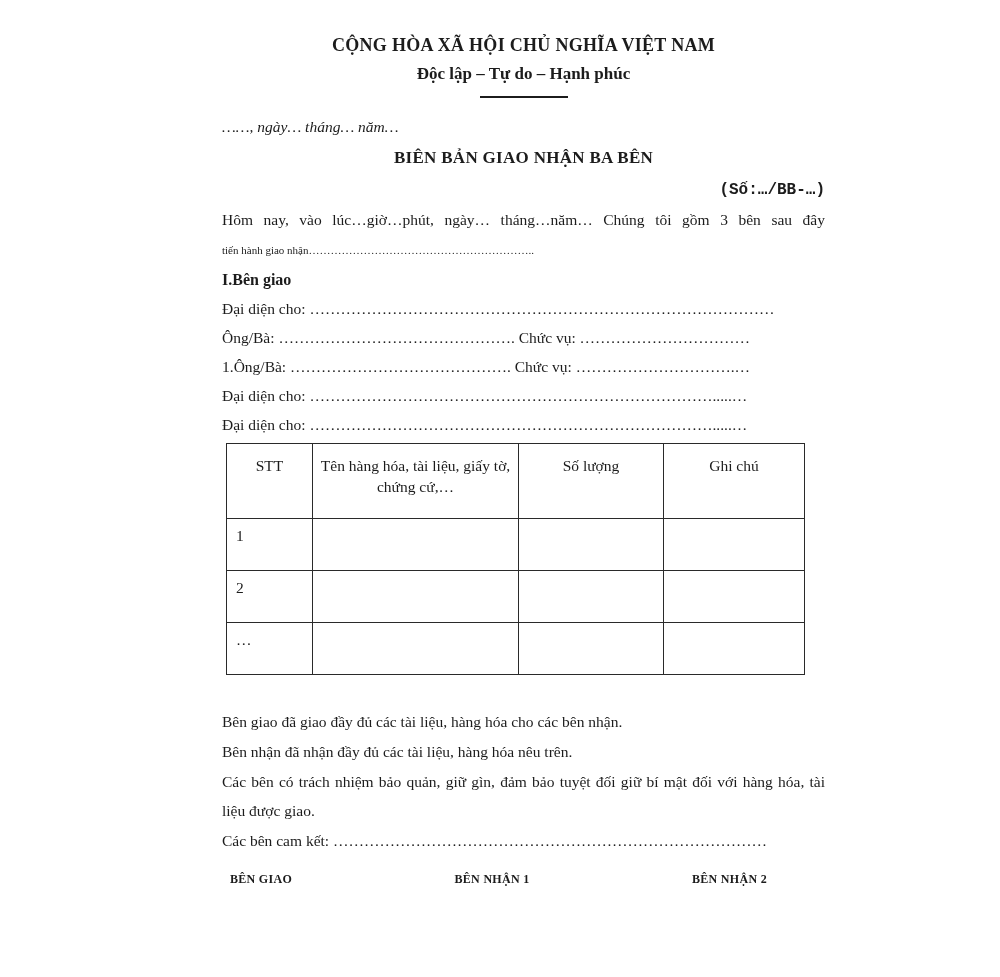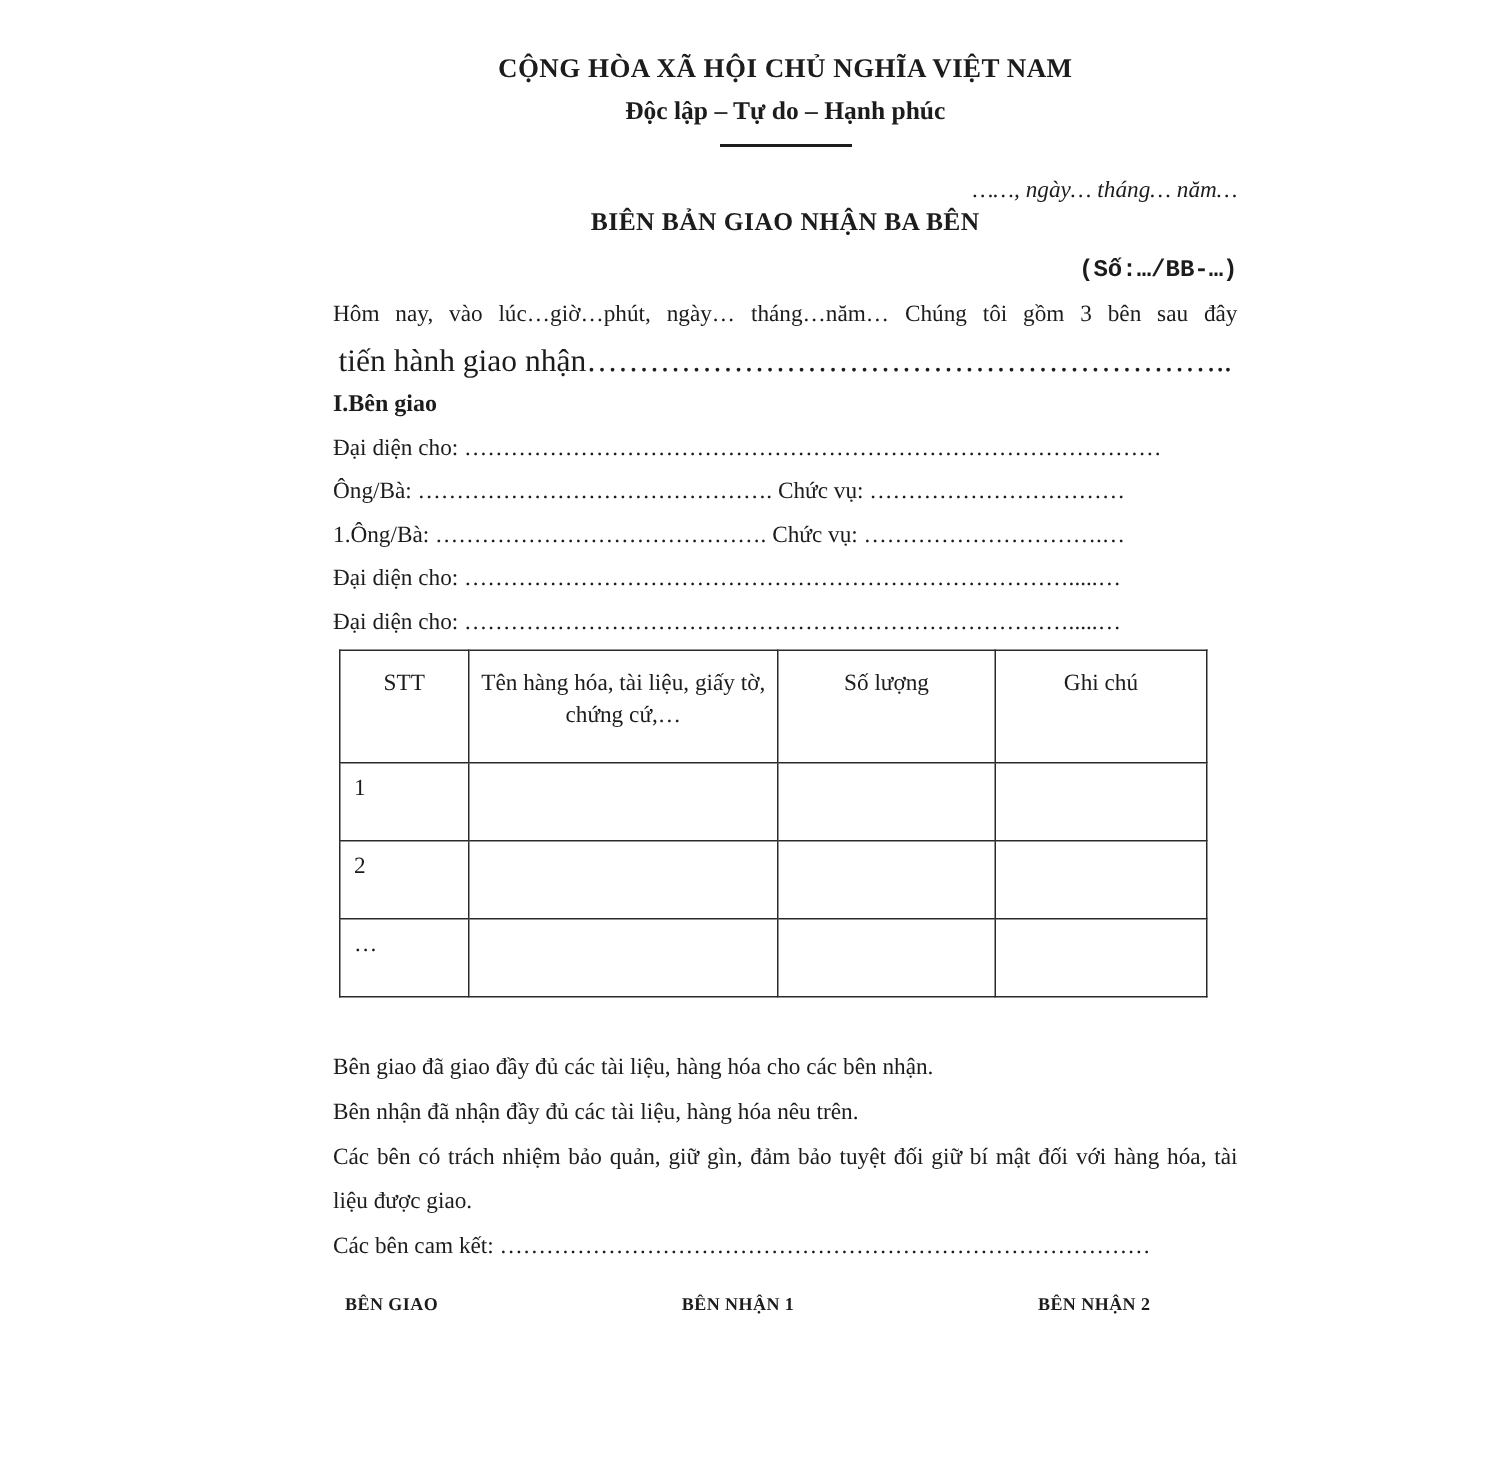--- a/index.html
+++ b/index.html
@@ -37,56 +37,56 @@
     margin-top: 6px;
   }
   .nat-rule {
     width: 88px;
     height: 2px;
     background: #1c1c1c;
     margin: 12px auto 0 auto;
   }
   
   .date-line {
-    text-align: right;
+    text-align: left;
     font-style: italic;
     font-size: 15.5px;
     line-height: 20px;
     margin-top: 19px;
   }
   .doc-title {
     text-align: center;
     font-weight: bold;
     font-size: 17px;
     line-height: 21px;
+    margin-top: 10px;
     letter-spacing: 0.3px;
   }
   .doc-number {
     text-align: right;
     font-weight: bold;
     font-size: 16px;
     line-height: 20px;
     margin-top: 12px;
     font-family: Liberation Mono, monospace;
   }
   
   .intro-line-1 {
     font-size: 15.5px;
     line-height: 30px;
     margin-top: 5px;
     text-align: justify;
     text-align-last: justify;
     white-space: normal;
   }
   .intro-line-2 {
-    font-size: 21px;
+    font-size: 11px;
     line-height: 30px;
     white-space: nowrap;
     overflow: hidden;
-    text-align: center;
   }
   .sec-heading {
     font-weight: bold;
     font-size: 16px;
     line-height: 29px;
     white-space: nowrap;
   }
   .fill-line {
     font-size: 15.5px;
     line-height: 29px;

